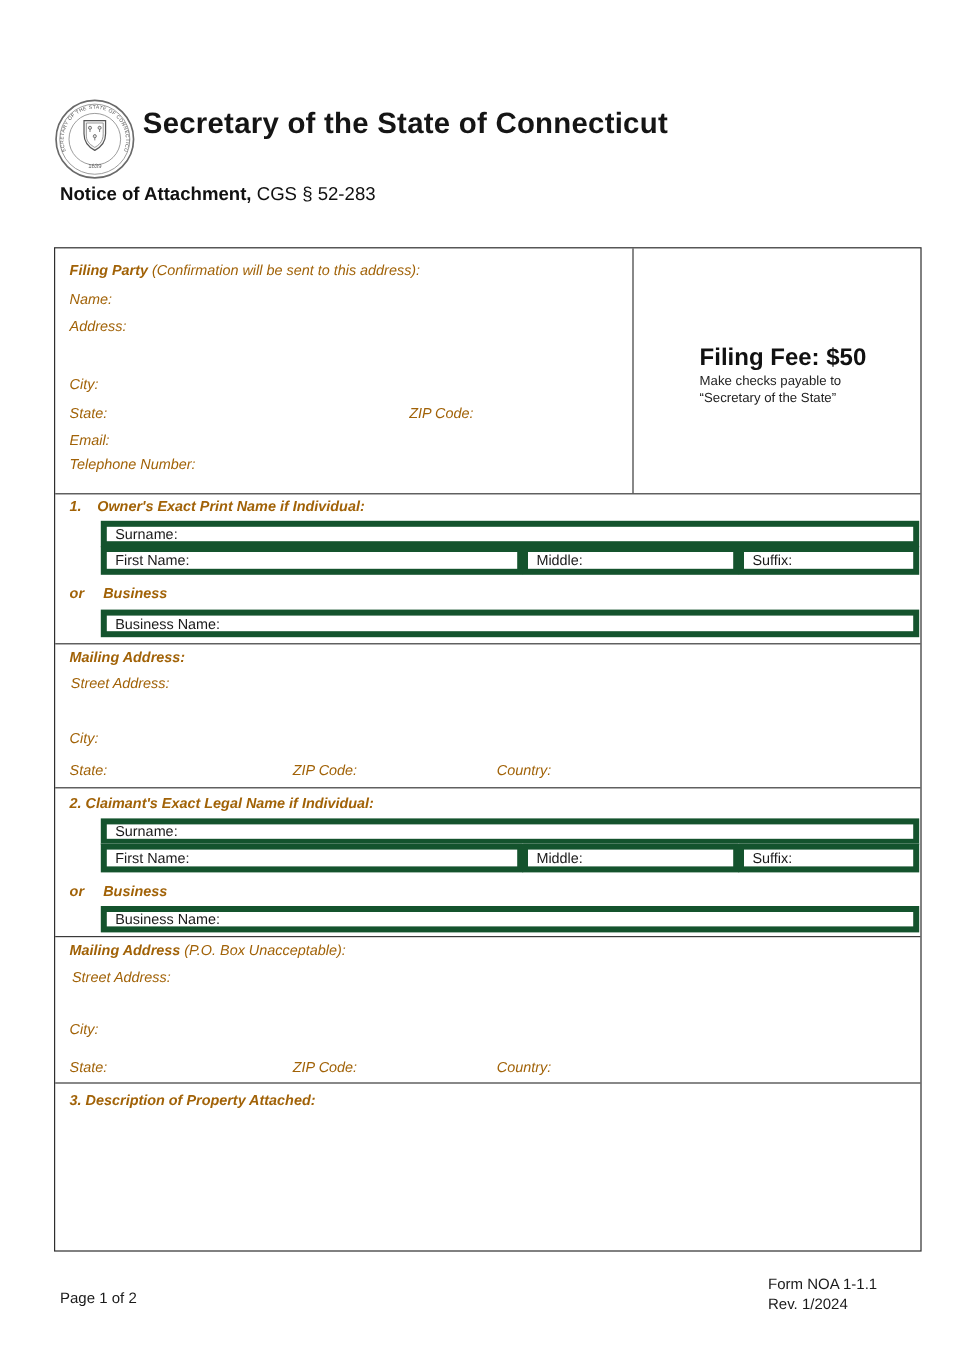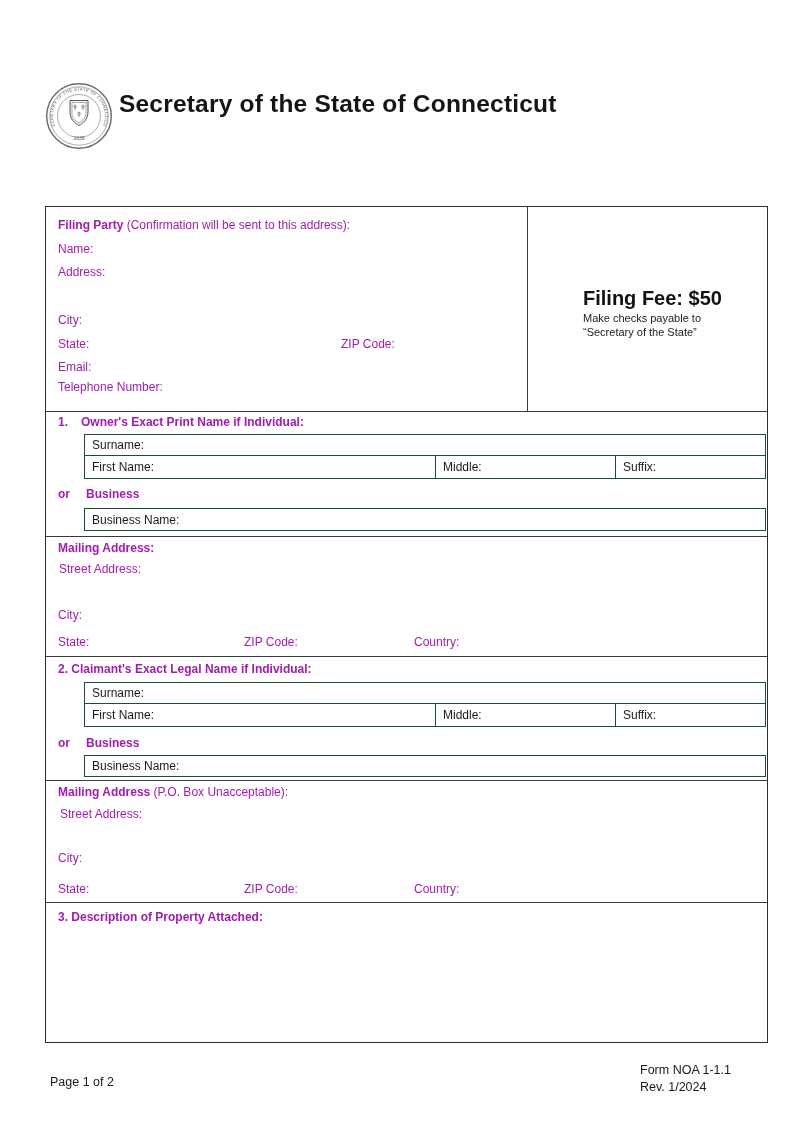--- a/index.html
+++ b/index.html
@@ -1,32 +1,32 @@
 <!DOCTYPE html>
 <html><head>
 <meta charset="utf-8">
 <style>
   html,body { margin:0; padding:0; background:#ffffff; }
   .page {
     position:relative; width:795px; height:1123px; background:#fff;
     font-family:"Liberation Sans", sans-serif; color:#111; overflow:hidden;
   }
   .abs { position:absolute; }
-  .lbl { position:absolute; font-size:12px; line-height:14px; white-space:nowrap; color:#a21caf; }
+  .lbl { position:absolute; font-size:12px; line-height:14px; white-space:nowrap; color:#a16207;font-style:italic; }
   .b { font-weight:700; }
   .agency-title { position:absolute; left:119px; top:90px; font-size:24.5px; font-weight:700; letter-spacing:0.2px; color:#151515; }
   .contact { position:absolute; left:120px; top:126px; font-size:12.5px; font-weight:700; white-space:nowrap; color:#151515; }
   .contact .gap { margin-left:10px; }
   .link { text-decoration:none; cursor:pointer; }
   .doc-title { position:absolute; left:50px; top:154px; font-size:15.5px; white-space:nowrap; color:#111; }
   .subtitle { position:absolute; left:50px; top:179px; font-size:11.5px; color:#1a1a1a; white-space:nowrap; }
   .form-box { position:absolute; left:45px; top:206px; width:723px; height:837px; border:1.5px solid #2e2e2e; box-sizing:border-box; background:#fff; }
   .hline { position:absolute; left:0; width:100%; height:0; border-top:1px solid #3a3a3a; }
   .vline { position:absolute; width:0; border-left:1px solid #3a3a3a; }
-  .fbox { position:absolute; border:1px solid #14532d; background:#fff; box-sizing:border-box; }
+  .fbox { position:absolute; border:5px solid #14532d; background:#fff; box-sizing:border-box; }
   .fbox .lbl-in { position:absolute; left:7px; top:50%; transform:translateY(-50%); font-size:12px; white-space:nowrap; color:#1a1a1a; }
   .fee-title { position:absolute; left:537px; top:80px; font-size:20px; font-weight:700; white-space:nowrap; color:#111;text-align:center; }
   .fee-note { position:absolute; left:537px; font-size:11px; line-height:14px; white-space:nowrap; color:#222; }
   .footer-txt { position:absolute; font-size:12.5px; color:#1a1a1a; white-space:nowrap; }
   .blank-field { position:absolute; background:transparent; }
 </style>
 </head>
 <body>
 
 <div class="page">
@@ -50,20 +50,23 @@
         <circle cx="38" cy="24.5" r="1.3"></circle>
       <line x1="34" y1="30" x2="34" y2="35"></line>
         <circle cx="34" cy="31.5" r="1.3"></circle>
     </g>
     <text x="34" y="58" font-size="5" fill="#555" text-anchor="middle" font-family="Liberation Sans, sans-serif">1639</text>
   </svg>
 
   <div class="agency-title">Secretary of the State of Connecticut</div>
 
 
+  <div class="doc-title">
+    <span class="b">Notice of Attachment,</span><span> CGS § 52-283</span>
+  </div>
 
   <div class="form-box">
 
     <div class="vline" style="left:481px; top:0; height:204px;"></div>
     <div class="hline" style="top:204px;"></div>
     <div class="hline" style="top:329px;"></div>
     <div class="hline" style="top:449px;"></div>
     <div class="hline" style="top:573px;"></div>
     <div class="hline" style="top:695px;"></div>
 

